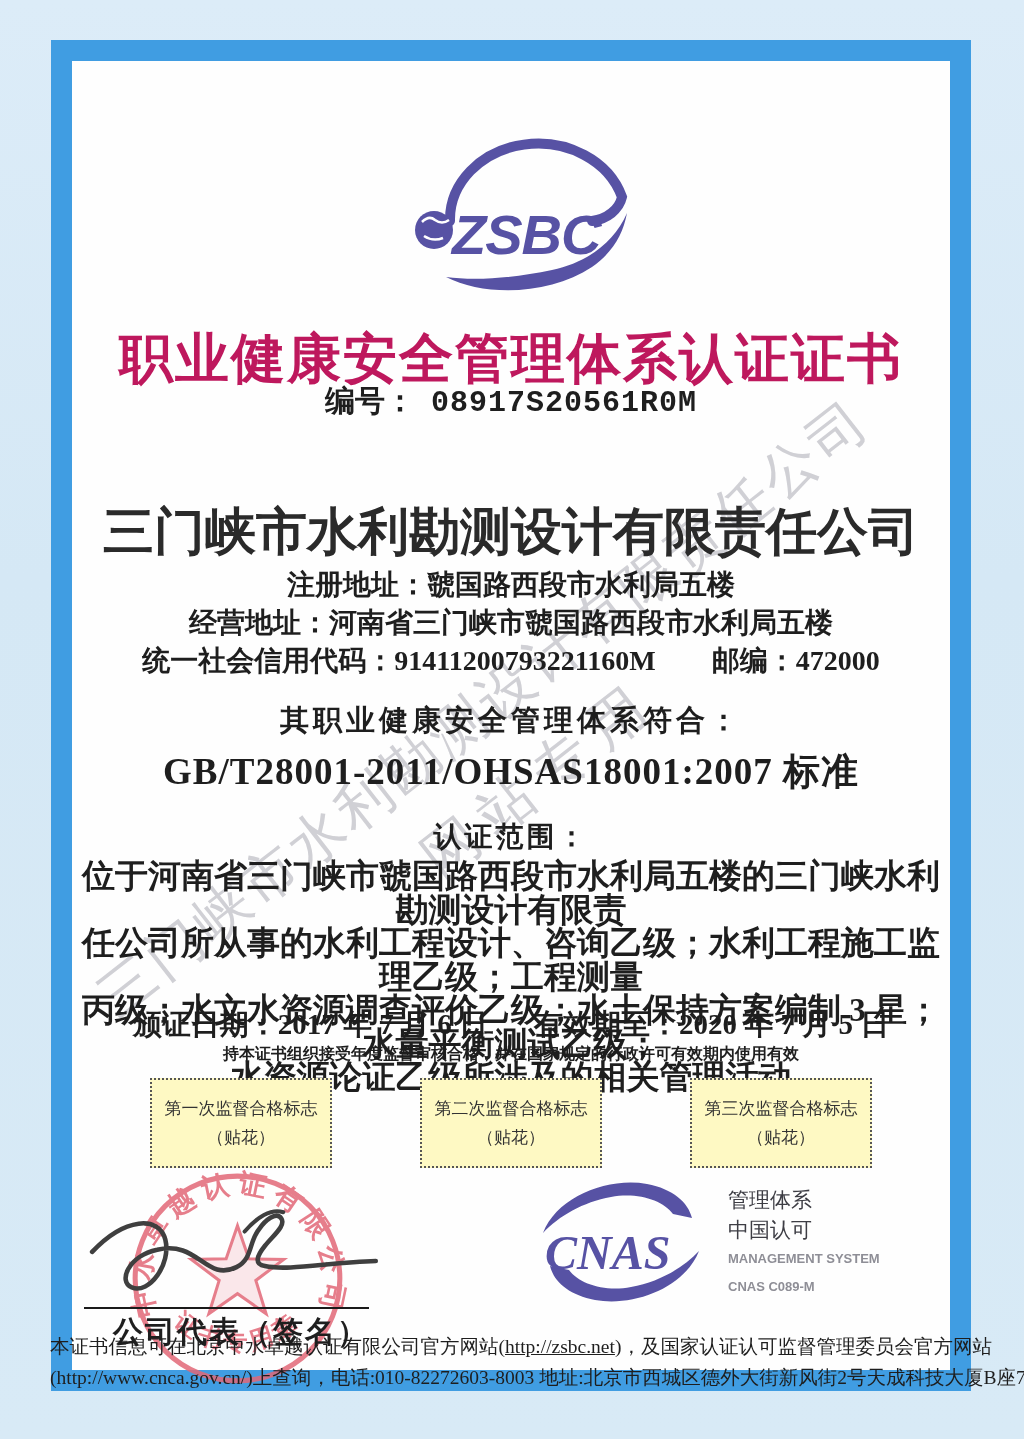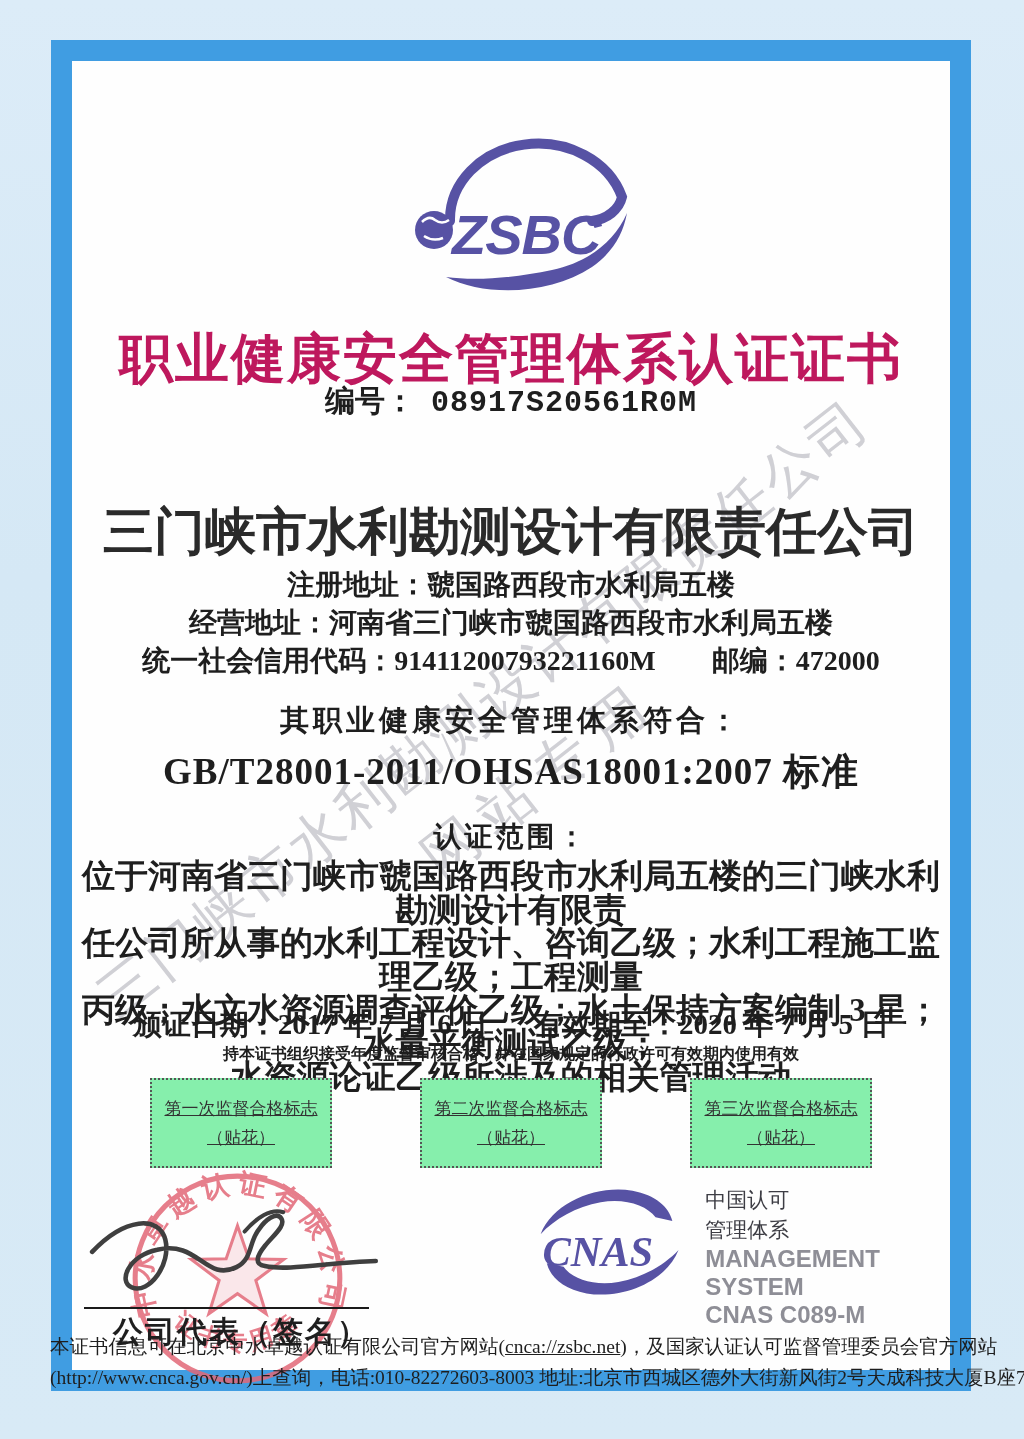--- a/index.html
+++ b/index.html
@@ -46,35 +46,35 @@
   .standard{top:686px;font-size:37px;font-weight:bold;letter-spacing:1px;}
   .scope-label{top:757px;font-size:28px;font-weight:bold;letter-spacing:3px;}
   .scope{top:799px;font-size:33px;font-weight:bold;line-height:33.5px;}
   .dates-row{top:944px;display:flex;justify-content:center;gap:46px;font-size:29px;font-weight:bold;}
   .note{top:983px;font-size:16px;font-weight:bold;}
   
   .stickers{top:1017px;display:flex;justify-content:center;gap:88px;}
   .sticker{
     width:178px;height:86px;border:2px dotted #555;
     display:flex;flex-direction:column;align-items:center;justify-content:center;
-    font-size:17px;color:#333;background:#86efac;text-decoration:underline;
+    font-size:17px;color:#333;background:#fef9c3;
   }
   .sticker .l2{margin-top:6px;}
   
   .stamp{position:absolute;left:52px;top:1104px;width:228px;height:228px;opacity:0.85;}
   .signature{position:absolute;left:12px;top:1138px;width:305px;height:122px;z-index:4;}
   .sig-area{position:absolute;left:12px;top:1246px;width:285px;z-index:5;}
   .sig-line{border-top:2.5px solid #1a1a1a;width:285px;}
   .sig-label{margin-top:3px;text-align:right;font-size:30px;font-weight:bold;letter-spacing:2px;}
   
   .cnas{position:absolute;left:458px;top:1116px;display:flex;align-items:flex-start;z-index:3;}
   .cnas svg{width:182px;height:132px;}
   .cnas-text{margin-left:16px;padding-top:8px;text-align:left;}
   .cnas-cn{font-size:21px;color:#3d3d44;line-height:30px;}
-  .cnas-en{font-family:"Liberation Sans",sans-serif;font-weight:bold;font-size:24px;color:#8e8e96;line-height:28px;}
+  .cnas-en{font-family:"Liberation Sans",sans-serif;font-weight:bold;font-size:13px;color:#8e8e96;line-height:28px;}
   
   .footer{position:absolute;left:-22px;top:1272px;width:922px;text-align:center;z-index:5;}
   .footer .f1{font-size:19.5px;white-space:nowrap;}
   .footer .f2{font-size:19.5px;white-space:nowrap;margin-top:4px;}
   .footer .url{text-decoration:underline;}
 </style>
 </head>
 <body>
 
 <div class="page">
@@ -168,29 +168,29 @@
         <div class="sig-label">公司代表（签名）</div>
       </div>
 
       <div class="cnas">
         <svg viewBox="0 0 180 132">
           <path d="M 12 56 C 26 20 76 0 116 7 C 142 12 157 25 161 41 L 142 37 C 132 23 106 15 80 20 C 52 25 28 39 12 56 Z" fill="#5752a4"></path>
           <path d="M 168 74 C 154 110 104 130 64 123 C 38 118 23 105 19 89 L 38 93 C 48 107 74 115 100 110 C 128 105 152 91 168 74 Z" fill="#5752a4"></path>
           <text x="14" y="92" font-size="48" font-weight="bold" font-style="italic" font-family="Liberation Serif, serif" fill="#5752a4">CNAS</text>
         </svg>
         <div class="cnas-text">
+          <div class="cnas-cn">管理体系</div>
           <div class="cnas-cn">中国认可</div>
-          <div class="cnas-cn">管理体系</div>
           <div class="cnas-en">MANAGEMENT SYSTEM</div>
           <div class="cnas-en">CNAS C089-M</div>
         </div>
       </div>
 
       <div class="footer">
         <div class="f1">
-          <span>本证书信息可在北京中水卓越认证有限公司官方网站(</span><span class="url">cnca://zsbc.net</span><span>)，及国家认证认可监督管理委员会官方网站</span>
+          <span>本证书信息可在北京中水卓越认证有限公司官方网站(</span><span class="url">http://zsbc.net</span><span>)，及国家认证认可监督管理委员会官方网站</span>
         </div>
         <div class="f2">(http://www.cnca.gov.cn/)上查询，电话:010-82272603-8003 地址:北京市西城区德外大街新风街2号天成科技大厦B座7001-7004</div>
       </div>
 
     </div>
   </div>
 </div>
 
 </body></html>

